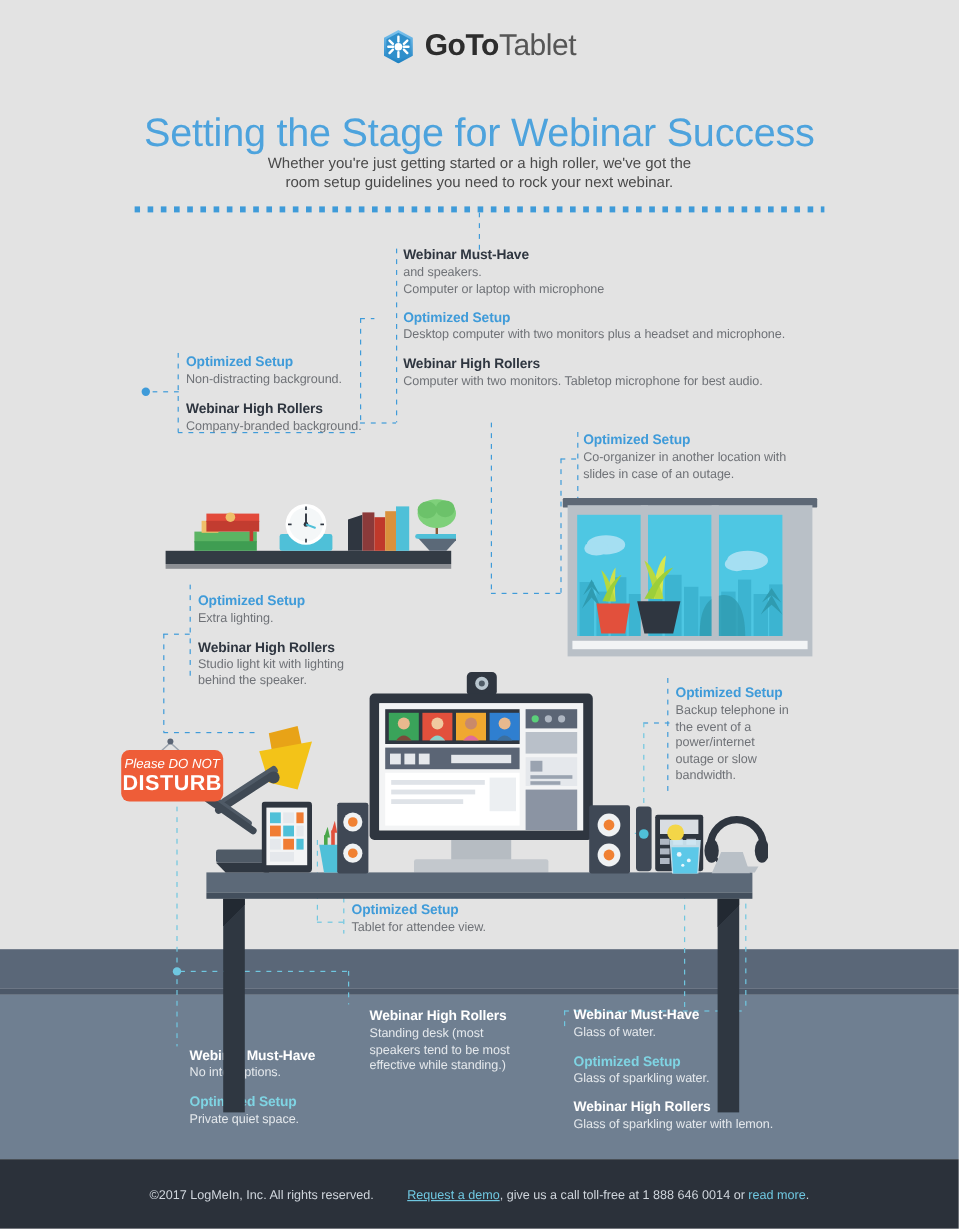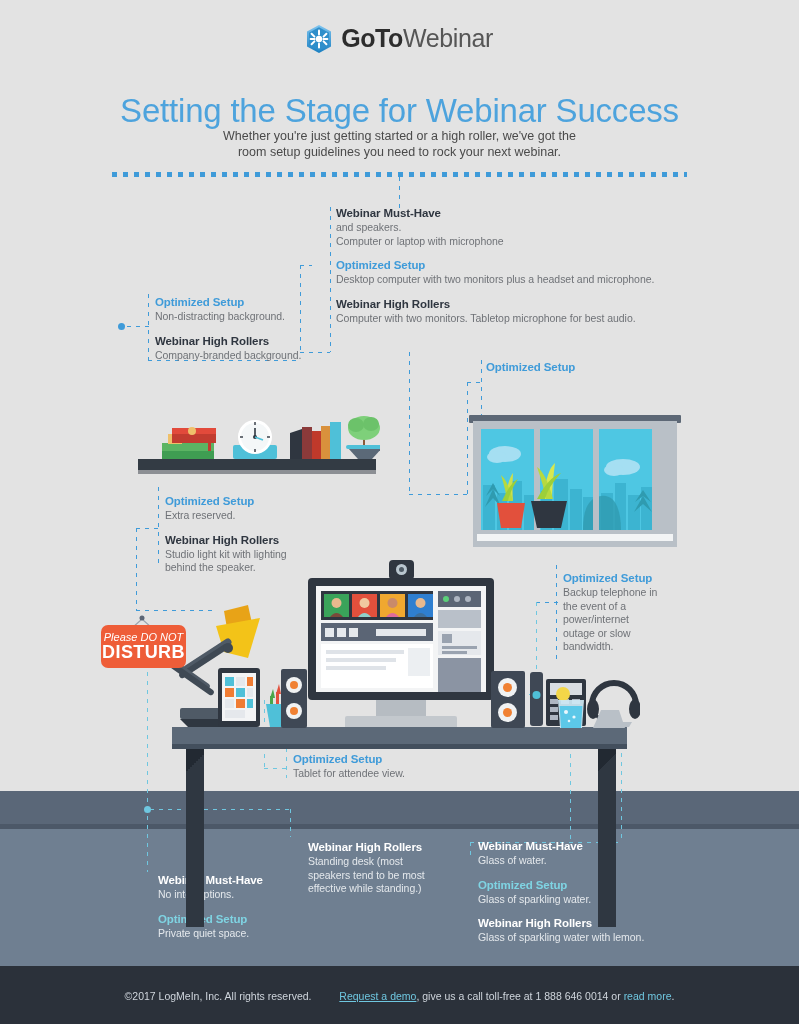--- a/index.html
+++ b/index.html
@@ -140,21 +140,21 @@
           <rect x="12" y="17.4" width="2" height="6" rx="1"></rect>
           <rect x="3.6" y="13" width="6" height="2" rx="1"></rect>
           <rect x="16.4" y="13" width="6" height="2" rx="1"></rect>
           <rect x="6" y="7.2" width="2" height="6" rx="1" transform="rotate(-45 7 10.2)"></rect>
           <rect x="18" y="14.8" width="2" height="6" rx="1" transform="rotate(-45 19 17.8)"></rect>
           <rect x="18" y="7.2" width="2" height="6" rx="1" transform="rotate(45 19 10.2)"></rect>
           <rect x="6" y="14.8" width="2" height="6" rx="1" transform="rotate(45 7 17.8)"></rect>
         </g>
       </svg>
     </span>
-    <span class="logo-text"><b>GoTo</b><span class="light">Webinar</span></span>
+    <span class="logo-text"><b>GoTo</b><span class="light">Tablet</span></span>
   </div>
 
   <h1 class="title">Setting the Stage for Webinar Success</h1>
   <div class="subtitle">
     <div>Whether you're just getting started or a high roller, we've got the</div>
     <div>room setup guidelines you need to rock your next webinar.</div>
   </div>
   <div class="dotline"></div>
 
   <div class="dash-v" style="left:399px;top:177px;height:33px;"></div>
@@ -225,27 +225,31 @@
     </div>
     <div class="blk">
       <div class="hd hd-high">Webinar High Rollers</div>
       <div class="bd bd-light">Company-branded background.</div>
     </div>
   </div>
 
   <div class="callout" style="left:486px;top:360px;width:200px;">
     <div class="blk">
       <div class="hd hd-opt">Optimized Setup</div>
+      <div class="bd bd-light">
+        <div>Co-organizer in another location with</div>
+        <div>slides in case of an outage.</div>
+      </div>
     </div>
   </div>
 
   <div class="callout" style="left:165px;top:494px;width:190px;">
     <div class="blk">
       <div class="hd hd-opt">Optimized Setup</div>
-      <div class="bd bd-light">Extra reserved.</div>
+      <div class="bd bd-light">Extra lighting.</div>
     </div>
     <div class="blk">
       <div class="hd hd-high">Webinar High Rollers</div>
       <div class="bd bd-light">
         <div>Studio light kit with lighting</div>
         <div>behind the speaker.</div>
       </div>
     </div>
   </div>
 

